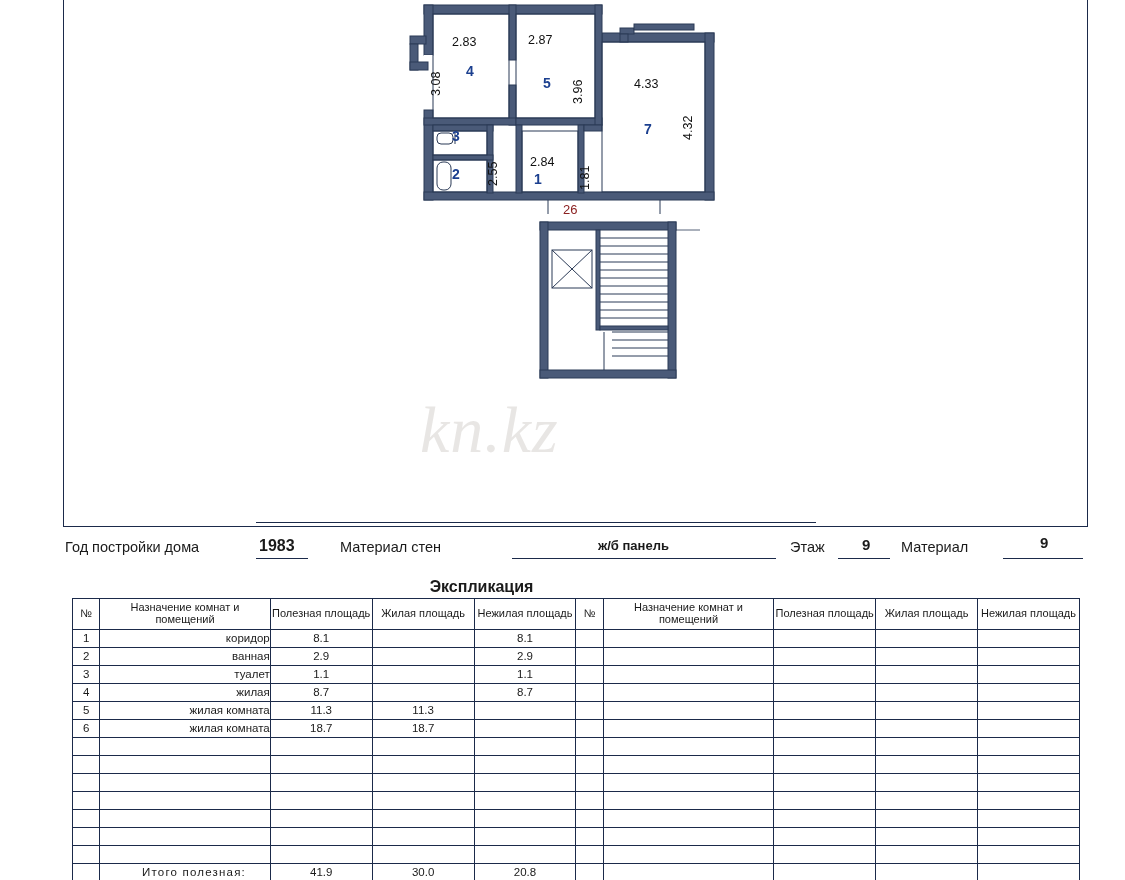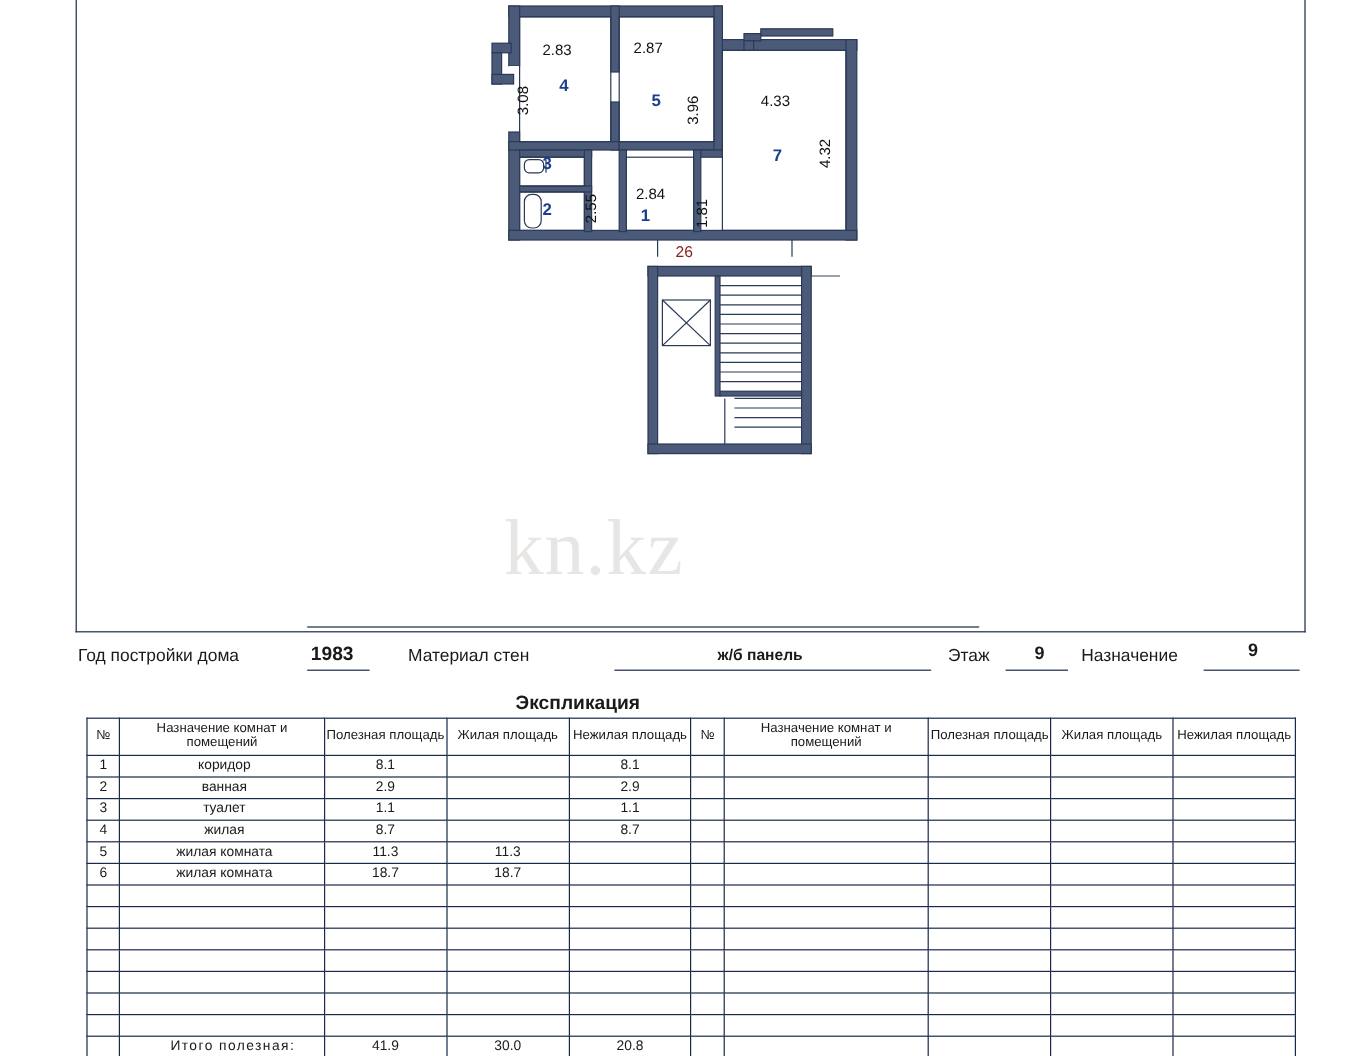--- a/index.html
+++ b/index.html
@@ -36,26 +36,27 @@
     position: absolute;
     left: 0;
     top: 0;
     width: 1125px;
     height: 530px;
   }
 
   .watermark {
     position: absolute;
     left: 420px;
-    top: 419px;
+    top: 392px;
     font-size: 66px;
     letter-spacing: 1px;
     color: rgba(150, 140, 130, 0.22);
     font-family: "Liberation Serif", serif;
     user-select: none;
+    font-style: italic;
   }
 
   
   .info-row {
     position: absolute;
     left: 0;
     top: 533px;
     width: 1125px;
     height: 30px;
     font-size: 14.5px;
@@ -102,21 +103,21 @@
     text-align: center;
     vertical-align: middle;
     font-weight: normal;
     line-height: 1.05;
   }
   #explication-table th {
     font-size: 11px;
     height: 30px;
   }
   #explication-table td.name {
-    text-align: center;
+    text-align: right;
     padding-left: 4px;
     font-size: 11.5px;
   }
   .col-num { width: 26px; }
   .col-name { width: 168px; }
   .col-use { width: 100px; }
   .col-live { width: 100px; }
   .col-nonlive { width: 100px; }
   .total-label {
     text-align: left;
@@ -252,21 +253,21 @@
   <div class="rule" style="left:256px; top:25px; width:52px;"></div>
 
   <span class="lbl" style="left:340px; top:6px;">Материал стен</span>
   <span class="val" style="left:598px; top:5px; font-size:13px;">ж/б панель</span>
   <div class="rule" style="left:512px; top:25px; width:264px;"></div>
 
   <span class="lbl" style="left:790px; top:6px;">Этаж</span>
   <span class="val" style="left:862px; top:3px; font-size:15px;">9</span>
   <div class="rule" style="left:838px; top:25px; width:52px;"></div>
 
-  <span class="lbl" style="left:901px; top:6px;">Назначение</span>
+  <span class="lbl" style="left:901px; top:6px;">Материал</span>
   <span class="val" style="left:1040px; top:1px; font-size:15px;">9</span>
   <div class="rule" style="left:1003px; top:25px; width:80px;"></div>
 
   <div class="rule" style="left:256px; top:-11px; width:560px; border-bottom-color:#1b2a4a;"></div>
 </div>
 
 <div id="explication-title">Экспликация</div>
 
 <table id="explication-table">
   <thead>

